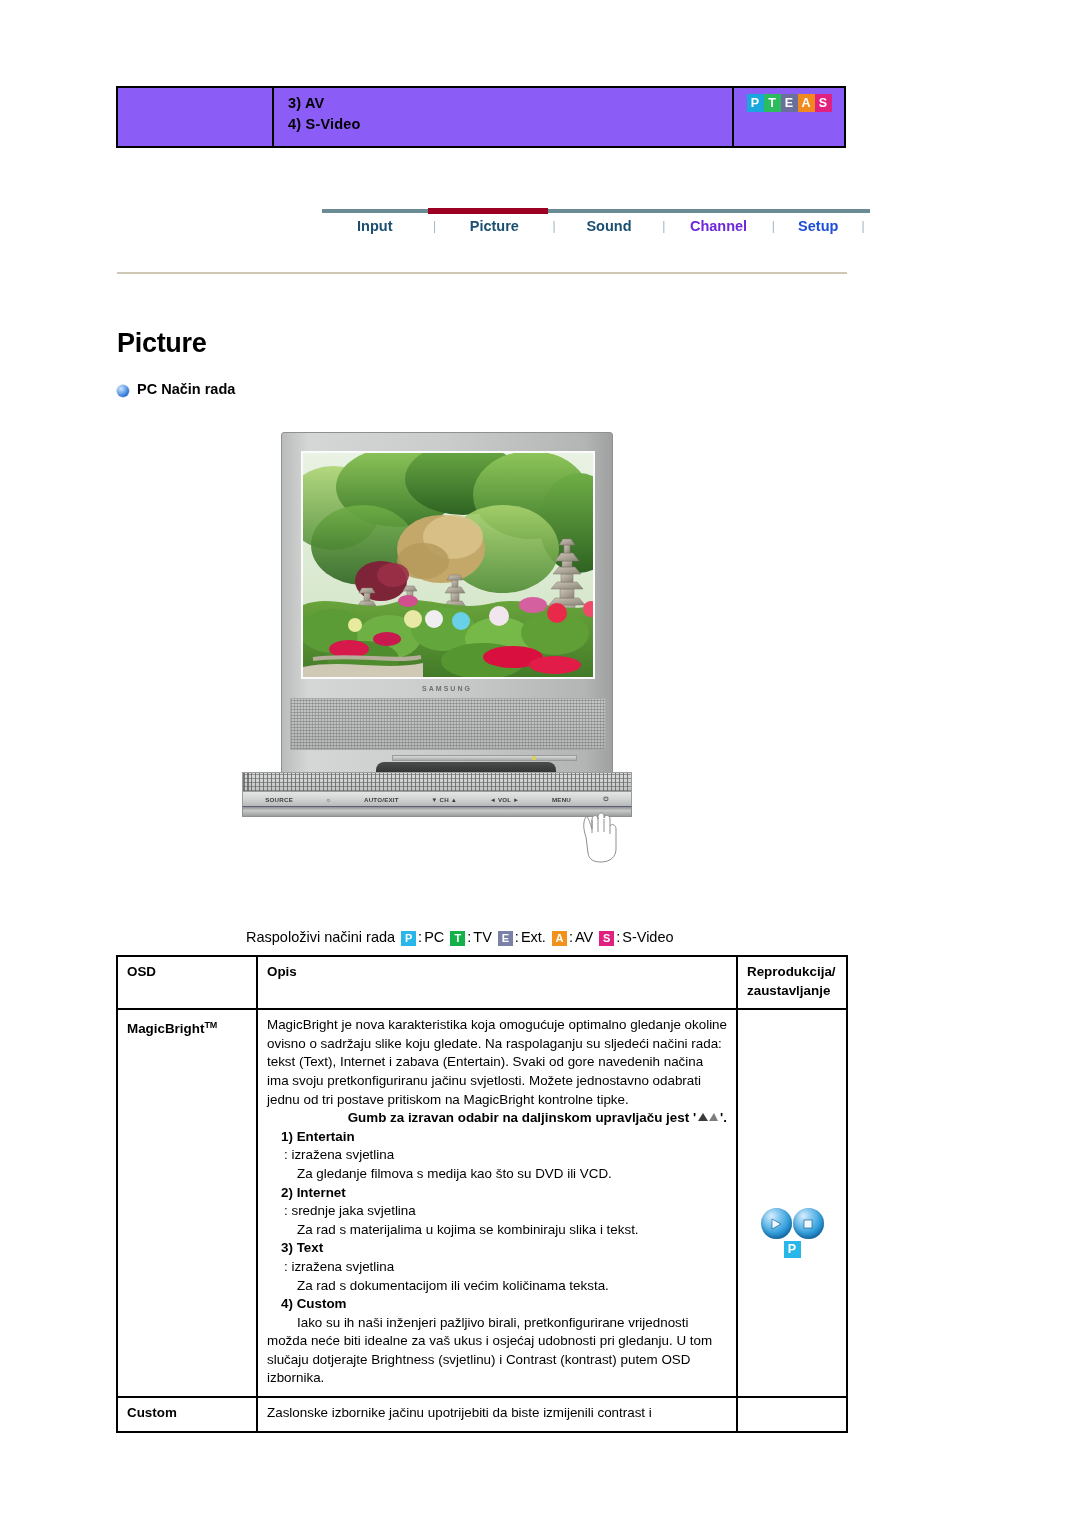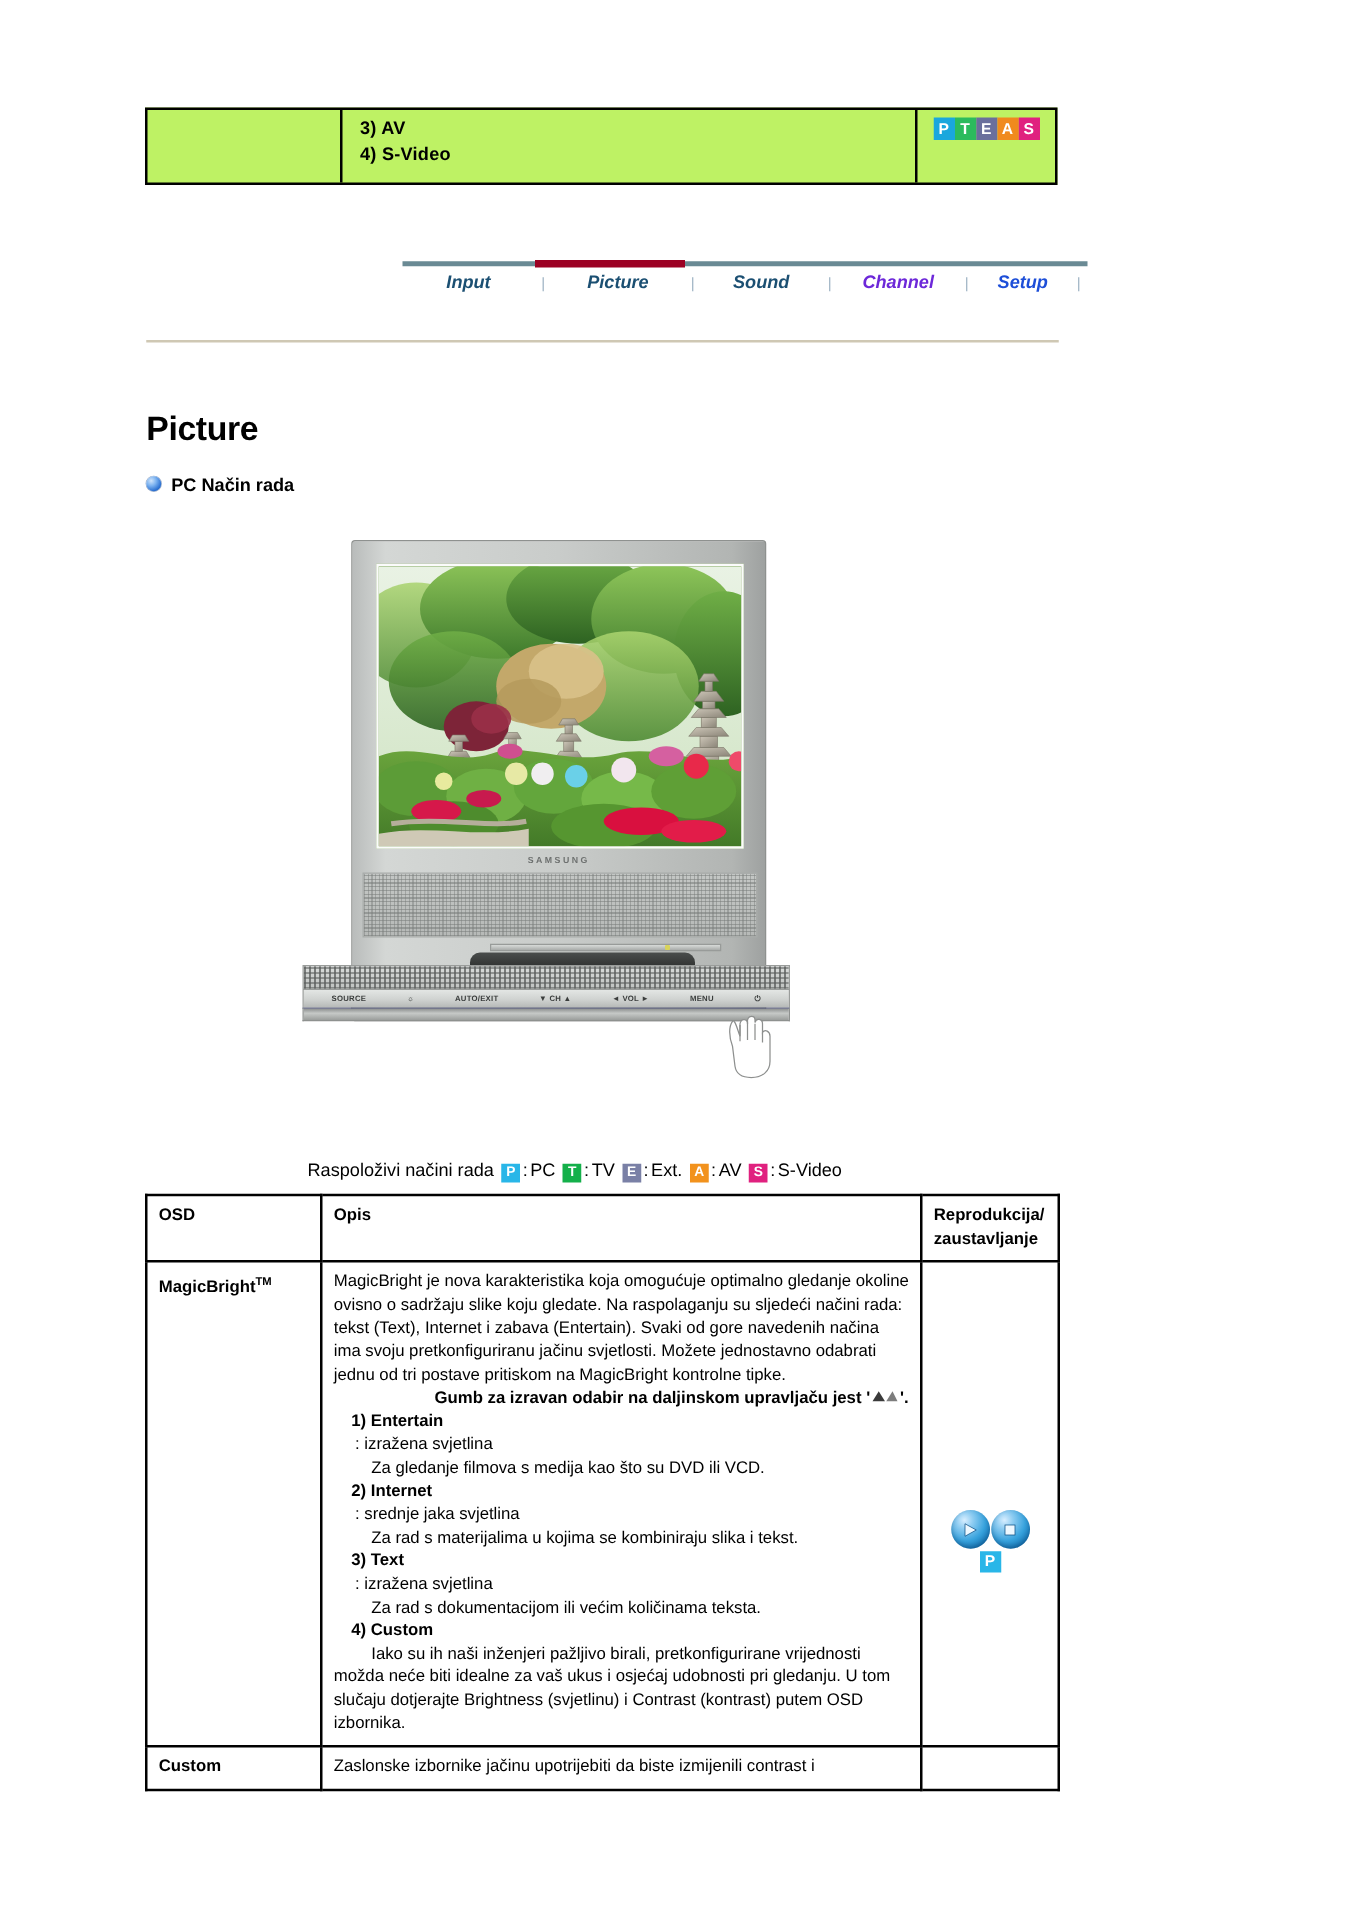--- a/index.html
+++ b/index.html
@@ -11,21 +11,21 @@
     -webkit-font-smoothing: antialiased;
   }
   .page { position: relative; width: 1080px; height: 1528px; overflow: hidden; }
 
   
   .top-table {
     position: absolute; left: 116px; top: 86px;
     width: 730px; height: 62px;
     border: 2px solid #000;
     display: flex;
-    background: #bef264;
+    background: #8b5cf6;
   }
   .top-cell-left { width: 156px; border-right: 2px solid #000; }
   .top-cell-mid  { flex: 1; border-right: 2px solid #000; padding: 5px 10px 0 14px; }
   .top-cell-right{ width: 110px; display: flex; align-items: flex-start; justify-content: center; padding-top: 6px;}
   .top-line {
     font-size: 14.5px; font-weight: bold; color: #000;
     line-height: 21px; letter-spacing: .2px;
   }
 
   
@@ -46,39 +46,38 @@
     background: #9c0023;
   }
   .nav-items {
     display: flex; align-items: center;
     padding-top: 5px;
   }
   .nav-item {
     color: #1b4f72; font-size: 14.5px; font-weight: bold;
     text-align: center; white-space: nowrap;
     font-family: "Liberation Sans", sans-serif;
-    font-style: italic;
   }
   .nav-sep { color: #9fb4c4; font-size: 12px; text-align:center; }
 
   .hr-beige {
     position: absolute; left: 117px; top: 272px;
     width: 730px; height: 2px;
     background: #cfc8b4;
   }
 
   
   .page-title {
     position: absolute; left: 117px; top: 328px;
     font-size: 27px; font-weight: bold; color: #000;
     letter-spacing: -0.3px;
   }
   .subhead {
     position: absolute; left: 117px; top: 381px;
-    display: flex; align-items: flex-start; gap: 8px;
+    display: flex; align-items: flex-end; gap: 8px;
   }
   .bullet-sphere {
     width: 12px; height: 12px; border-radius: 50%;
     background: radial-gradient(circle at 33% 30%, #cfe4fb 0%, #7bb2f0 35%, #2a6fd0 72%, #174a94 100%);
     box-shadow: 0 0 0 .5px rgba(20,60,120,.45);
     display: inline-block;
   }
   .subhead-label { font-size: 14.5px; font-weight: bold; color: #000; }
 
   

